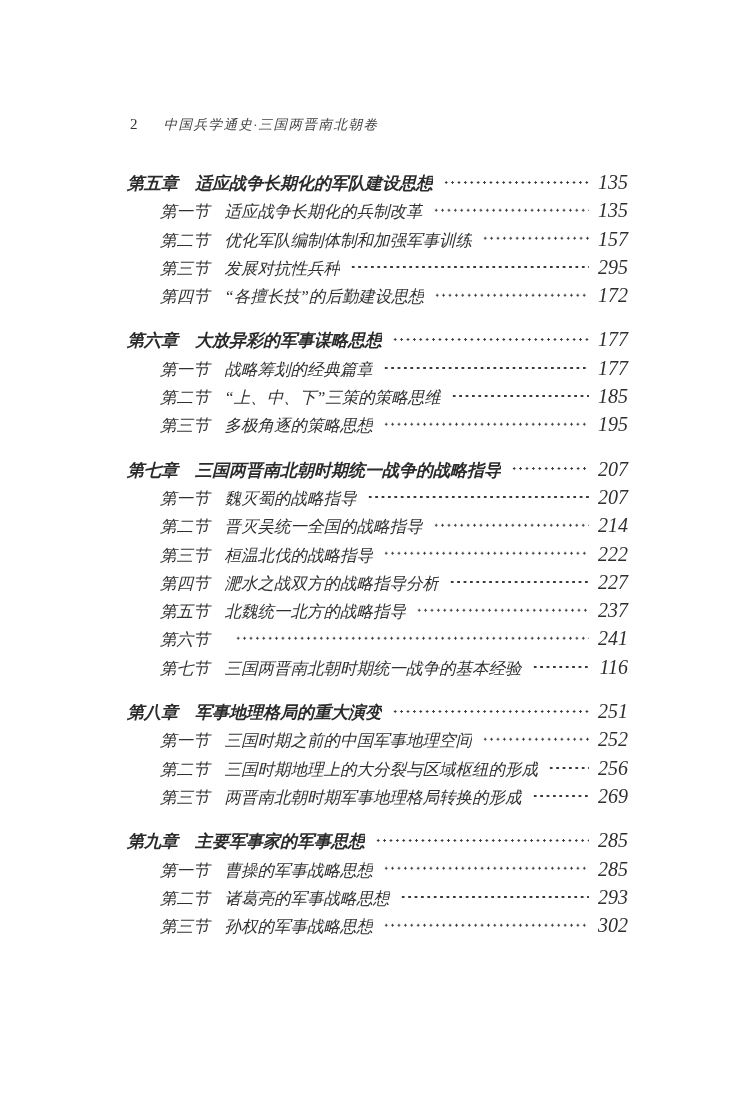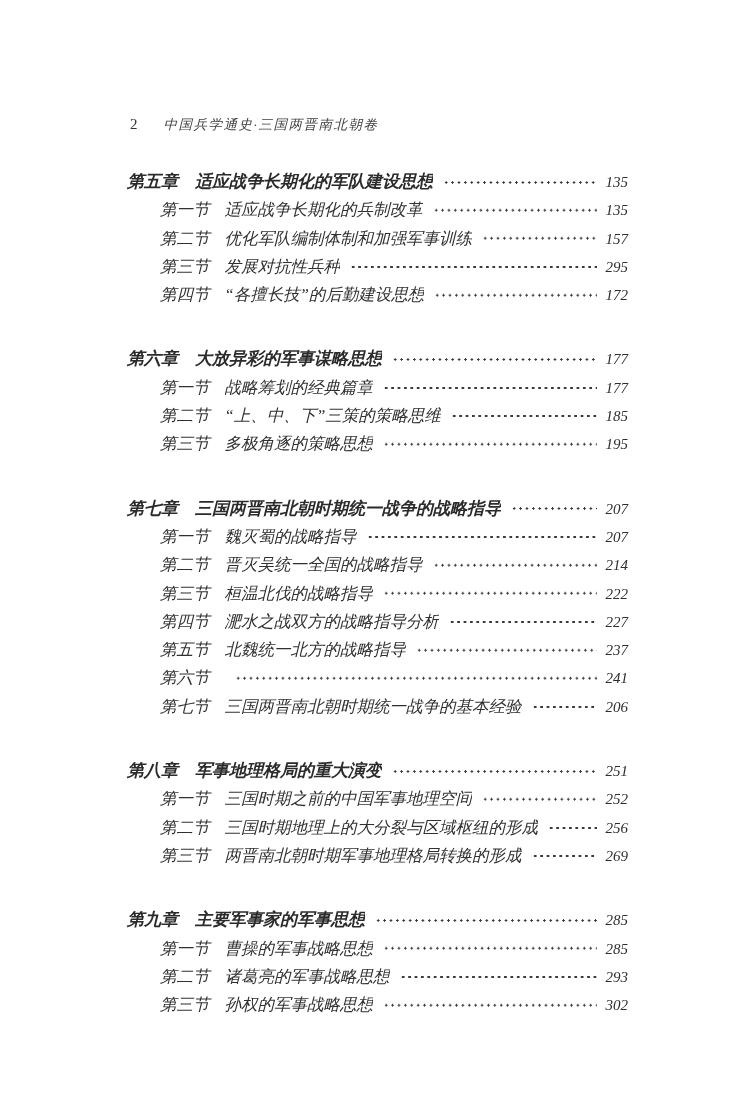--- a/index.html
+++ b/index.html
@@ -42,21 +42,21 @@
 
   
   .toc {
     position: absolute;
     top: 168px;
     left: 127px;
     width: 501px;
     font-style: italic;
   }
   .chapter-block + .chapter-block {
-    margin-top: 36px;
+    margin-top: 16px;
   }
   .row {
     display: flex;
     align-items: baseline;
     height: 28.3px;
     line-height: 28.3px;
     white-space: nowrap;
   }
   .chapter-row {
     font-family: "Liberation Sans", sans-serif;
@@ -80,21 +80,21 @@
     height: 1em;
     margin: 0 9px 0 10px;
     background-image: radial-gradient(circle, #3a3a3a 1.15px, transparent 1.35px);
     background-repeat: repeat-x;
     background-position: left center;
     background-size: 6.4px 100%;
   }
   .pageno {
     font-family: "Liberation Serif", serif;
     font-weight: 400;
-    font-size: 15px;
+    font-size: 20px;
     color: #2e2e2e;
     text-align: right;
     flex: 0 0 auto;
   }
 </style>
 </head>
 <body>
 
 <div class="page">
   <header class="running-head">
@@ -215,21 +215,21 @@
   <div class="row section-row">
     <span class="label">第六节</span>
     <span class="leader"></span>
     <span class="pageno">241</span>
   </div>
 
   <div class="row section-row">
     <span class="label">第七节</span>
     <span class="title">三国两晋南北朝时期统一战争的基本经验</span>
     <span class="leader"></span>
-    <span class="pageno">206</span>
+    <span class="pageno">116</span>
   </div>
 </section>
 
   <section class="chapter-block">
     <div class="row chapter-row">
       <span class="label">第八章</span>
       <span class="title">军事地理格局的重大演变</span>
       <span class="leader"></span>
       <span class="pageno">251</span>
     </div>

